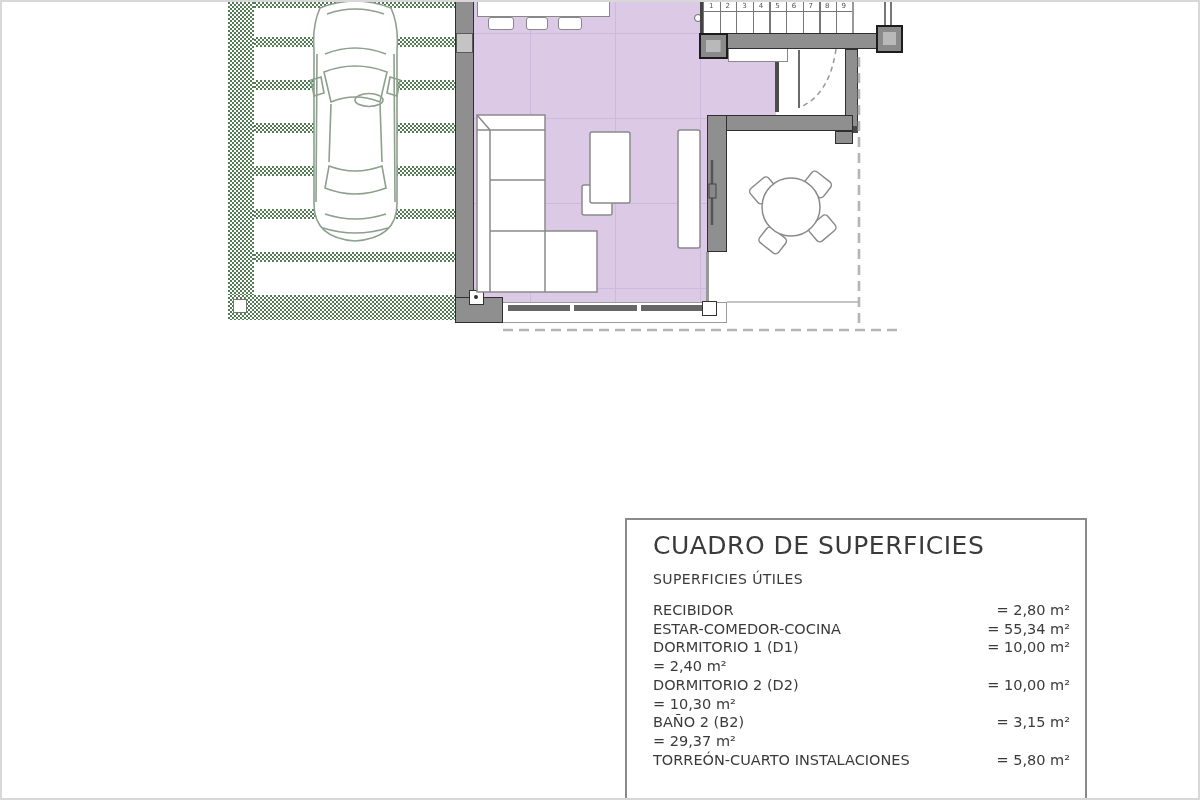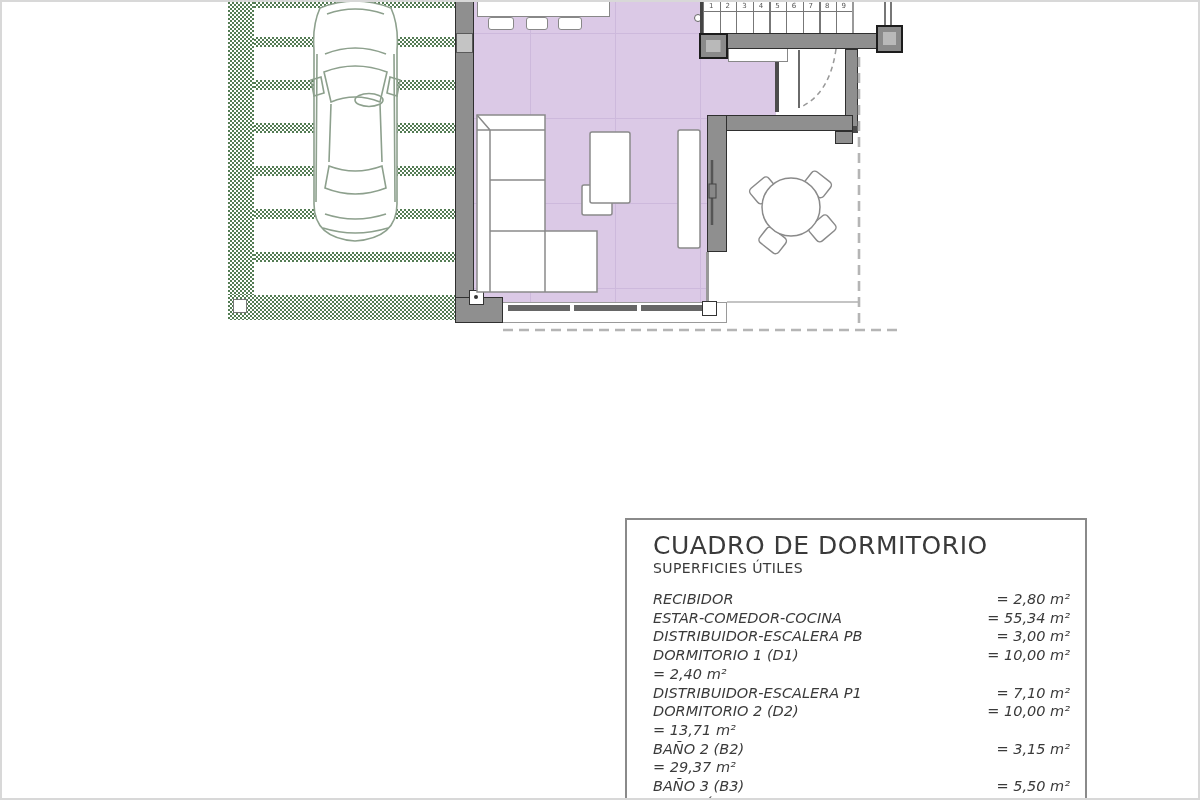--- a/index.html
+++ b/index.html
@@ -21,23 +21,23 @@
   .furn{background:#fff;border:1.5px solid #888;}
   .thinline{background:#999;}
   
   .treads{background:#fff;background-image:repeating-linear-gradient(90deg,#777 0 1.3px,transparent 1.3px 16.6px);}
   .stair-nums{display:flex;font-size:7px;color:#555;line-height:10px;}
   .stair-nums span{flex:1;text-align:center;}
   
   .surf-box{left:625px;top:518px;width:462px;height:300px;border:2px solid #8a8a8a;
             background:#fff;color:#3a3a3a;overflow:hidden;padding:10px 15px 0 26px;}
   .surf-title{font-size:25px;letter-spacing:.5px;line-height:28px;margin-top:2px;white-space:nowrap;}
-  .surf-sub{font-size:14px;letter-spacing:.4px;line-height:16px;}
+  .surf-sub{font-size:14px;letter-spacing:.4px;line-height:16px;margin-top:11px;}
   .surf-rows{margin-top:14px;}
-  .surf-row{display:flex;font-size:14.5px;line-height:18.7px;white-space:nowrap;font-style:italic;}
+  .surf-row{display:flex;font-size:14.5px;line-height:18.7px;white-space:nowrap;}
   .surf-row .lbl{flex:1;}
   .surf-row .val{text-align:right;}
 </style>
 </head>
 <body>
 
 <div class="page">
   <div class="outer-frame"></div>
 
   <div class="abs" style="left:0;top:0;width:1200px;height:360px;">
@@ -150,75 +150,63 @@
         <rect x="751" y="181" width="24" height="19" rx="4" transform="rotate(-40 763 190)"></rect>
         <rect x="806" y="175" width="24" height="19" rx="4" transform="rotate(38 818 184)"></rect>
         <rect x="810" y="219" width="24" height="19" rx="4" transform="rotate(-40 822 228)"></rect>
         <rect x="761" y="231" width="24" height="19" rx="4" transform="rotate(38 773 240)"></rect>
         <circle cx="791" cy="207" r="29"></circle>
       </g>
     </svg>
   </div>
 
   <div class="abs surf-box">
-    <div class="surf-title">CUADRO DE DORMITORIO</div>
+    <div class="surf-title">CUADRO DE SUPERFICIES</div>
     <div class="surf-sub">SUPERFICIES ÚTILES</div>
     <div class="surf-rows">
 
         <div class="surf-row">
           <span class="lbl">RECIBIDOR</span>
           <span class="val">= 2,80 m²</span>
         </div>
 
         <div class="surf-row">
           <span class="lbl">ESTAR-COMEDOR-COCINA</span>
           <span class="val">= 55,34 m²</span>
         </div>
 
-        <div class="surf-row">
-          <span class="lbl">DISTRIBUIDOR-ESCALERA PB</span>
-          <span class="val">= 3,00 m²</span>
-        </div>
 
         <div class="surf-row">
           <span class="lbl">DORMITORIO 1 (D1)</span>
           <span class="val">= 10,00 m²</span>
         </div>
 
         <div class="surf-row">
           <span class="val">= 2,40 m²</span>
         </div>
 
-        <div class="surf-row">
-          <span class="lbl">DISTRIBUIDOR-ESCALERA P1</span>
-          <span class="val">= 7,10 m²</span>
-        </div>
 
         <div class="surf-row">
           <span class="lbl">DORMITORIO 2 (D2)</span>
           <span class="val">= 10,00 m²</span>
         </div>
 
         <div class="surf-row">
-          <span class="val">= 13,71 m²</span>
+          <span class="val">= 10,30 m²</span>
         </div>
 
         <div class="surf-row">
           <span class="lbl">BAÑO 2 (B2)</span>
           <span class="val">= 3,15 m²</span>
         </div>
 
         <div class="surf-row">
           <span class="val">= 29,37 m²</span>
         </div>
 
-        <div class="surf-row">
-          <span class="lbl">BAÑO 3 (B3)</span>
-          <span class="val">= 5,50 m²</span>
-        </div>
 
         <div class="surf-row">
           <span class="lbl">TORREÓN-CUARTO INSTALACIONES</span>
           <span class="val">= 5,80 m²</span>
         </div>
       </div>
   </div>
 </div>
 
 </body></html>

